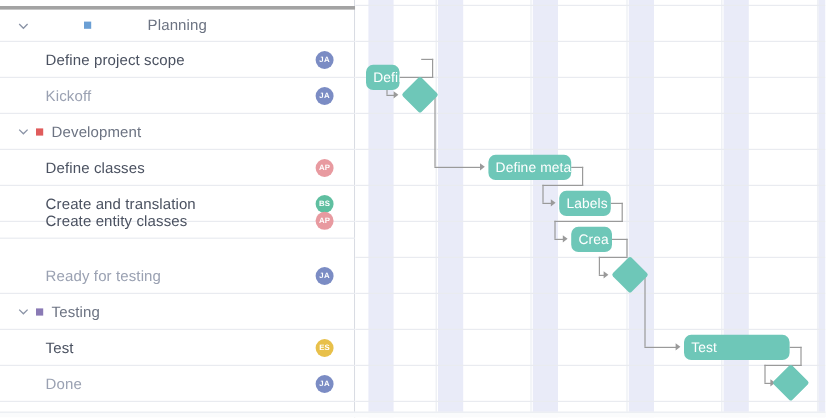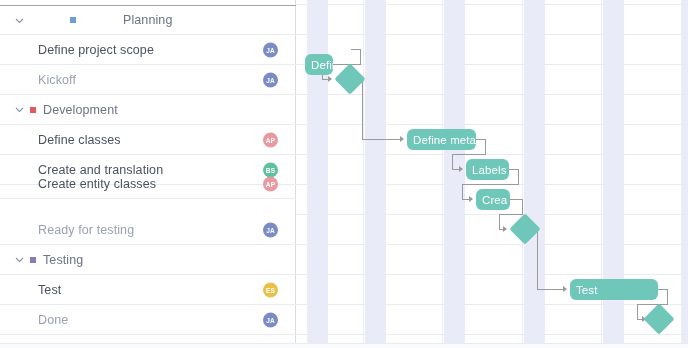--- a/index.html
+++ b/index.html
@@ -16,21 +16,21 @@
     position:absolute;left:0;top:0;width:296px;height:348px;
     box-sizing:border-box;background:#fff;
     border-right:1px solid #d9dce3;
   }
   .row{
     position:absolute;left:0;width:296px;height:30px;
     box-sizing:border-box;
     border-bottom:1px solid #e9ebf0;
     display:flex;align-items:center;
   }
-  .row.first{border-top:1px solid #a3a3a3;gap:40px;}
+  .row.first{border-top:3px solid #a3a3a3;gap:40px;}
   .grp{padding-left:14px;}
   .chev{
     width:11px;height:11px;margin-right:5px;flex:0 0 auto;
     position:relative;
   }
   .chev svg{display:block;}
   .sq{width:6px;height:6px;flex:0 0 auto;margin-right:7px;}
   .grp-label{
     font-size:12.5px;color:#6c7382;letter-spacing:.1px;
   }

